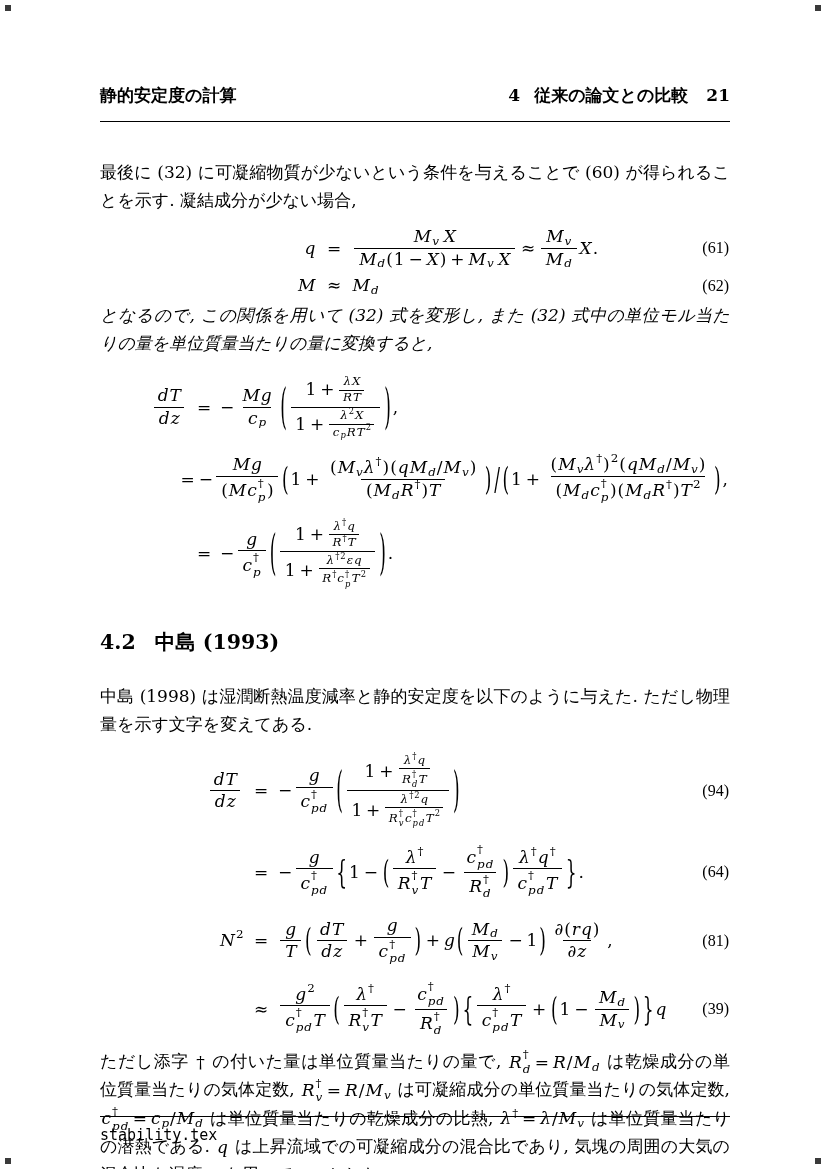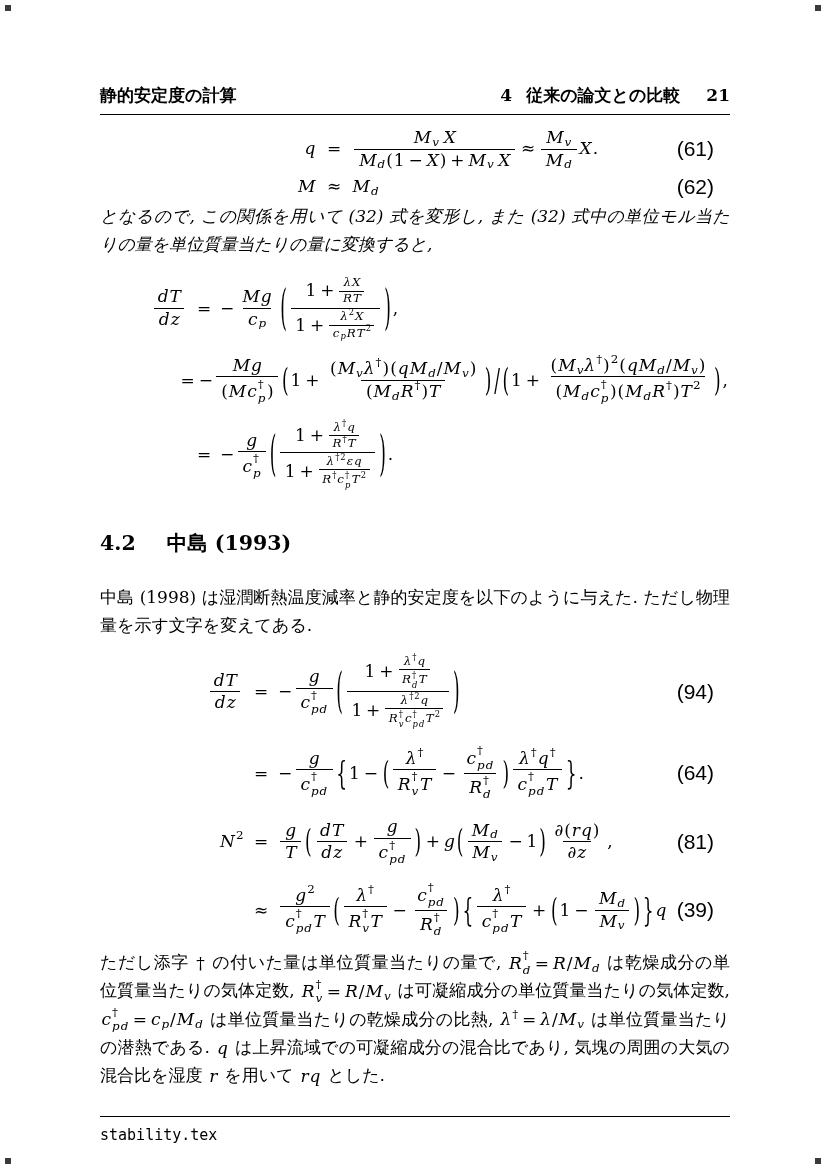--- a/index.html
+++ b/index.html
@@ -11,39 +11,39 @@
     overflow:hidden;
   }
   .corner-mark{position:absolute;width:6px;height:6px;background:#3a3a3a;}
   .cm-tl{left:5px;top:5px;} .cm-tr{right:5px;top:5px;}
   .cm-bl{left:5px;bottom:5px;} .cm-br{right:5px;bottom:5px;}
 
   .content{position:absolute;left:100px;right:96px;top:84px;}
 
   .running-header{
     display:flex;justify-content:space-between;align-items:baseline;
-    border-bottom:1.5px solid #000;padding-bottom:7px;
+    border-bottom:1.5px solid #000;padding-bottom:14px;
     font-size:17px;font-weight:600;
   }
   .header-right{display:flex;align-items:baseline;}
   .header-sec-no{margin-right:14px;}
-  .header-page-no{margin-left:26px;}
+  .header-page-no{margin-left:18px;}
 
   .para{font-size:17px;line-height:1.62;text-align:justify;margin:0;}
   .p1{margin-top:37px;}
   .p2{margin-top:6px;font-style:italic;}
   .p3{margin-top:9px;}
   .p4{margin-top:10px;}
 
   .sec-head{
     display:flex;align-items:baseline;
     font-size:20.5px;font-weight:bold;
     margin:38px 0 27px 0;
   }
-  .sec-head .sec-no{margin-right:31px;}
+  .sec-head .sec-no{margin-right:19px;}
 
   
   .math{
     display:flex;align-items:center;
     font-family:"DejaVu Serif","Liberation Serif",serif;
     font-size:17px;line-height:1.25;white-space:nowrap;
   }
   .imath{
     display:inline-flex;align-items:center;vertical-align:middle;
     font-family:"DejaVu Serif","Liberation Serif",serif;
@@ -68,22 +68,22 @@
   }
   .mstack .mrow{display:flex;}
   .mdelim{display:flex;align-items:center;margin:0 0.08em;transform-origin:center;}
 
   
   .eqn{position:relative;display:flex;align-items:center;font-size:17px;}
   .eqn .lhs{justify-content:flex-end;}
   .eqn .rel{justify-content:center;}
   .eqn .rhs{justify-content:flex-start;}
   .eq-no{
-    position:absolute;right:16px;top:50%;transform:translateY(-50%);
-    font-size:21px;font-family:Liberation Sans, sans-serif;
+    position:absolute;right:1px;top:50%;transform:translateY(-50%);
+    font-size:16px;font-family:Liberation Serif, serif;
   }
 
   .eqs-intro{margin:12px 0 4px 0;}
   .eqs-intro .eqn{padding-left:198px;}
   .eqs-intro .lhs{width:18px;}
   .eqs-intro .rel{width:36px;}
   .eqs-intro .eqn + .eqn{margin-top:5px;}
 
   .eqs-deriv{margin:16px 0 10px 0;}
   .eqs-deriv .eqn{padding-left:52px;}
@@ -119,20 +119,21 @@
 
     <div class="running-header">
       <span>静的安定度の計算</span>
       <span class="header-right">
         <span class="header-sec-no">4</span>
         <span>従来の論文との比較</span>
         <span class="header-page-no">21</span>
       </span>
     </div>
 
+    <p class="para p1">最後に (32) に可凝縮物質が少ないという条件を与えることで (60) が得られることを示す. 凝結成分が少ない場合,</p>
 
     <div class="eqs-intro">
       <div class="eqn">
         <span class="lhs math">
             <span class="mi">q</span>
           </span>
         <span class="rel math">
             <span class="mop">=</span>
           </span>
         <span class="rhs math">

